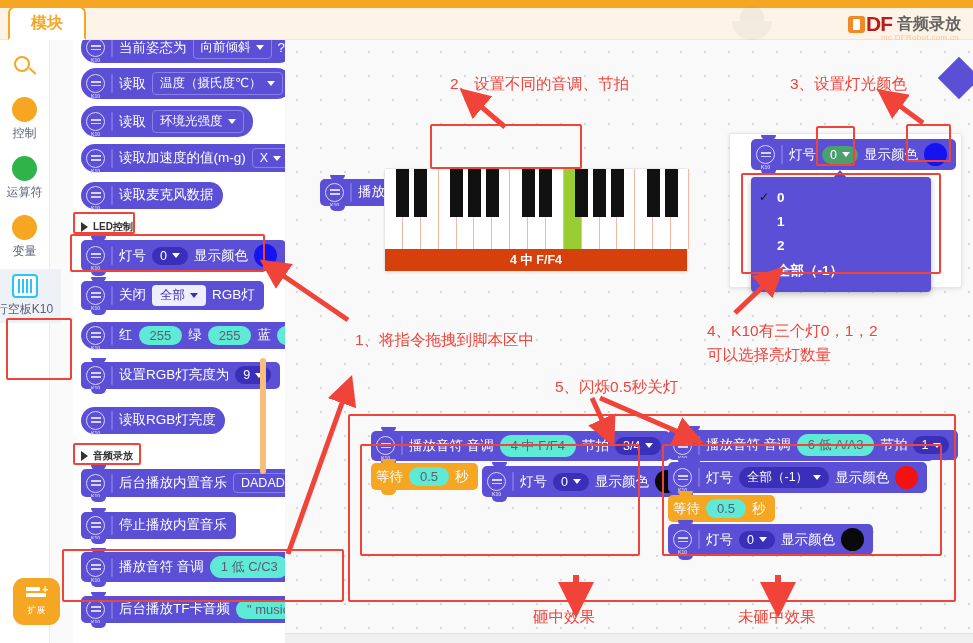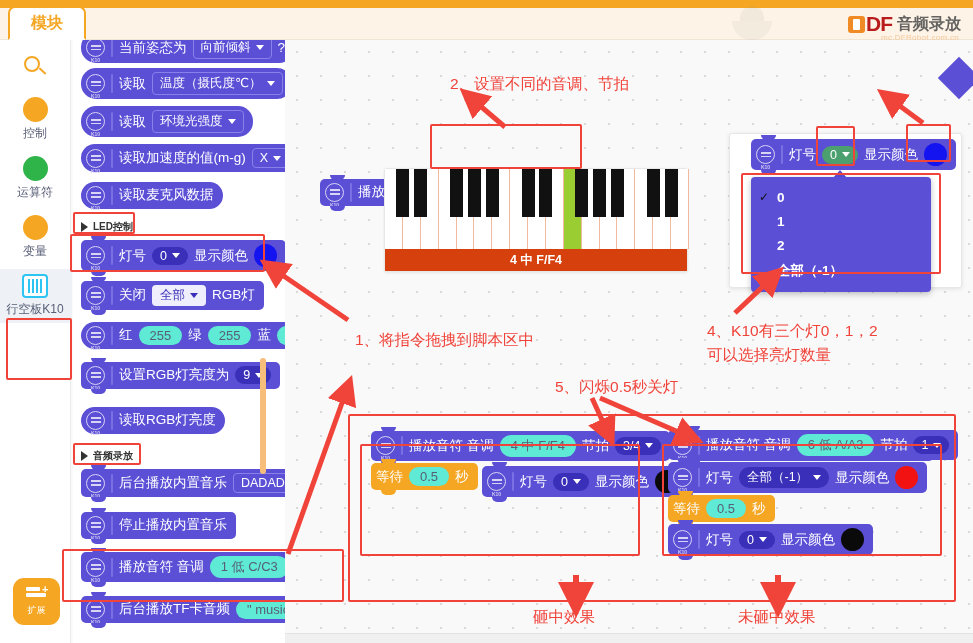--- a/index.html
+++ b/index.html
@@ -58,21 +58,21 @@
     position:absolute;left:6px;top:15px;width:40px;height:19px;background:#aaa;
     border-radius:0 0 20px 20px;
   }
   .watermark-url{
     position:absolute; right:14px; top:33px; font-size:8px; color:#f3c89c;
     letter-spacing:.3px;
   }
 
   
   .catbar{
-    position:absolute; left:0; top:40px; width:71px; height:603px;
+    position:absolute; left:0; top:40px; width:50px; height:603px;
     background:#ffffff; border-right:1px solid #ececec;
     display:flex; flex-direction:column; align-items:center; padding-top:10px;
   }
   .cat{
     width:73px; display:flex; flex-direction:column; align-items:center;
     margin-bottom:4px; padding:5px 0; cursor:pointer;
   }
   .cat .dot{ width:25px;height:25px;border-radius:50%; }
   .cat .lbl{ font-size:12px; color:#575e75; margin-top:3px; }
   .searchicon{
@@ -739,20 +739,21 @@
   <div class="hl" style="left:6px;top:318px;width:66px;height:62px;"></div>
   <div class="hl" style="left:430px;top:124px;width:152px;height:45px;"></div>
   <div class="hl" style="left:816px;top:126px;width:39px;height:40px;"></div>
   <div class="hl" style="left:906px;top:124px;width:45px;height:38px;"></div>
   <div class="hl" style="left:741px;top:173px;width:200px;height:101px;"></div>
   <div class="hl" style="left:360px;top:444px;width:280px;height:112px;"></div>
   <div class="hl" style="left:662px;top:444px;width:280px;height:112px;"></div>
   <div class="hl" style="left:348px;top:414px;width:608px;height:188px;border-width:2px;"></div>
 
   <div class="ann" style="left:450px;top:73px;">2、设置不同的音调、节拍</div>
+  <div class="ann" style="left:790px;top:73px;">3、设置灯光颜色</div>
   <div class="ann" style="left:355px;top:329px;">1、将指令拖拽到脚本区中</div>
   <div class="ann" style="left:707px;top:320px;">4、K10有三个灯0，1，2</div>
   <div class="ann" style="left:707px;top:344px;">可以选择亮灯数量</div>
   <div class="ann" style="left:555px;top:376px;">5、闪烁0.5秒关灯</div>
   <div class="ann" style="left:533px;top:606px;">砸中效果</div>
   <div class="ann" style="left:738px;top:606px;">未砸中效果</div>
 
   <svg class="arrow-svg">
     <defs>
       <marker id="ah" markerWidth="6" markerHeight="6" refX="3" refY="3" orient="auto">

